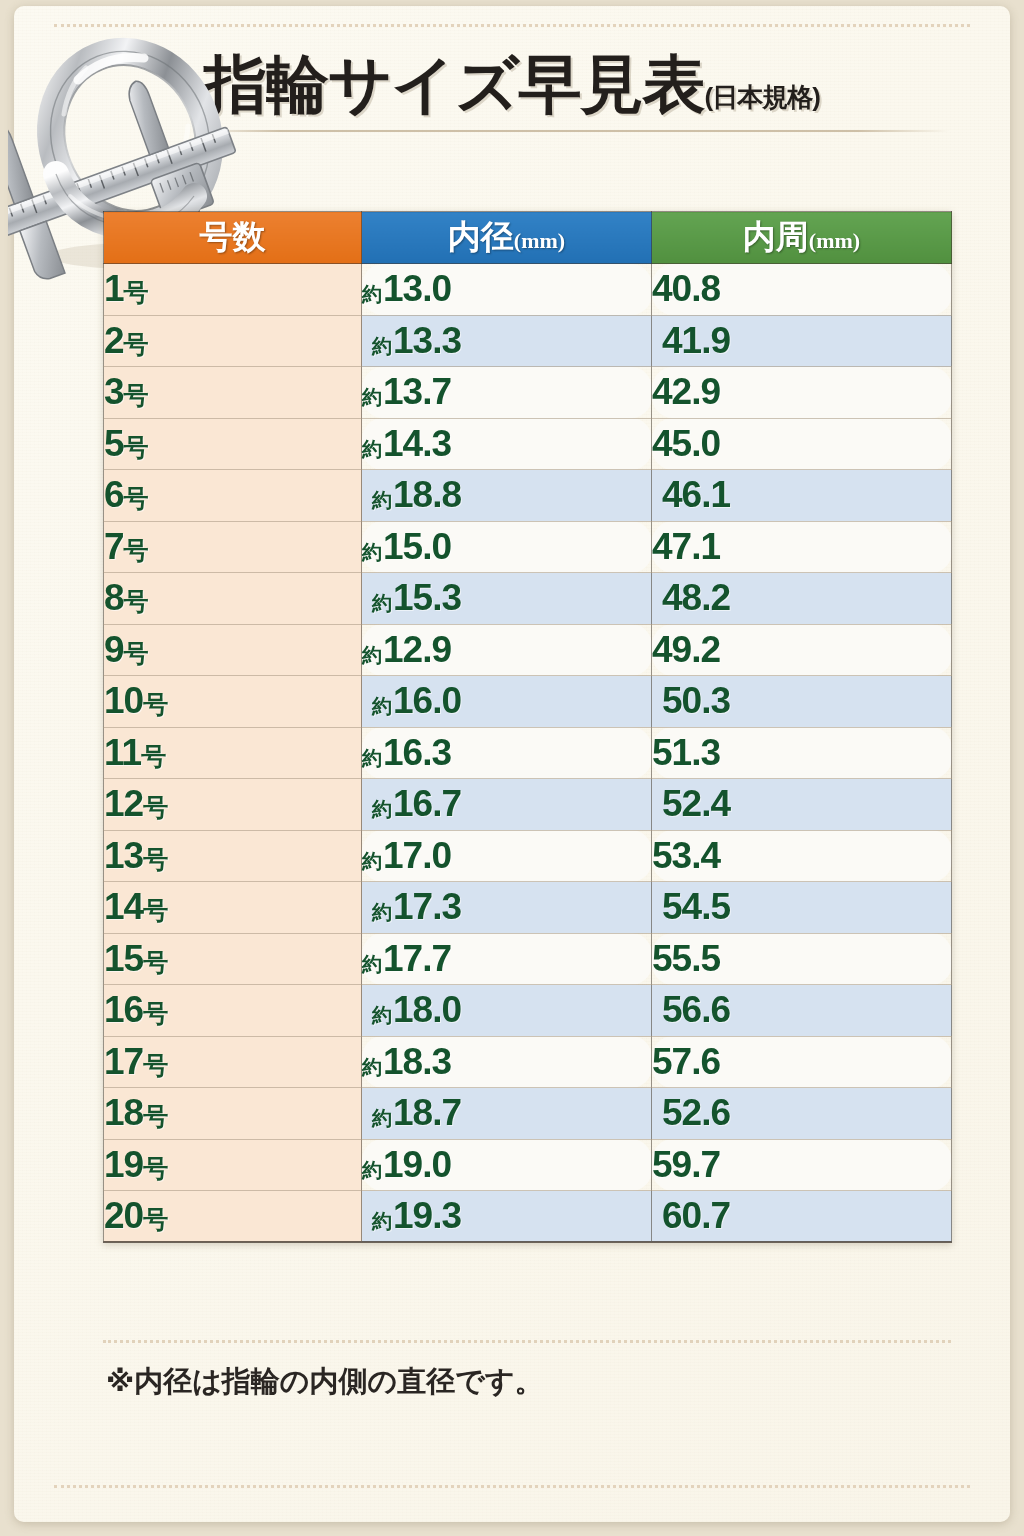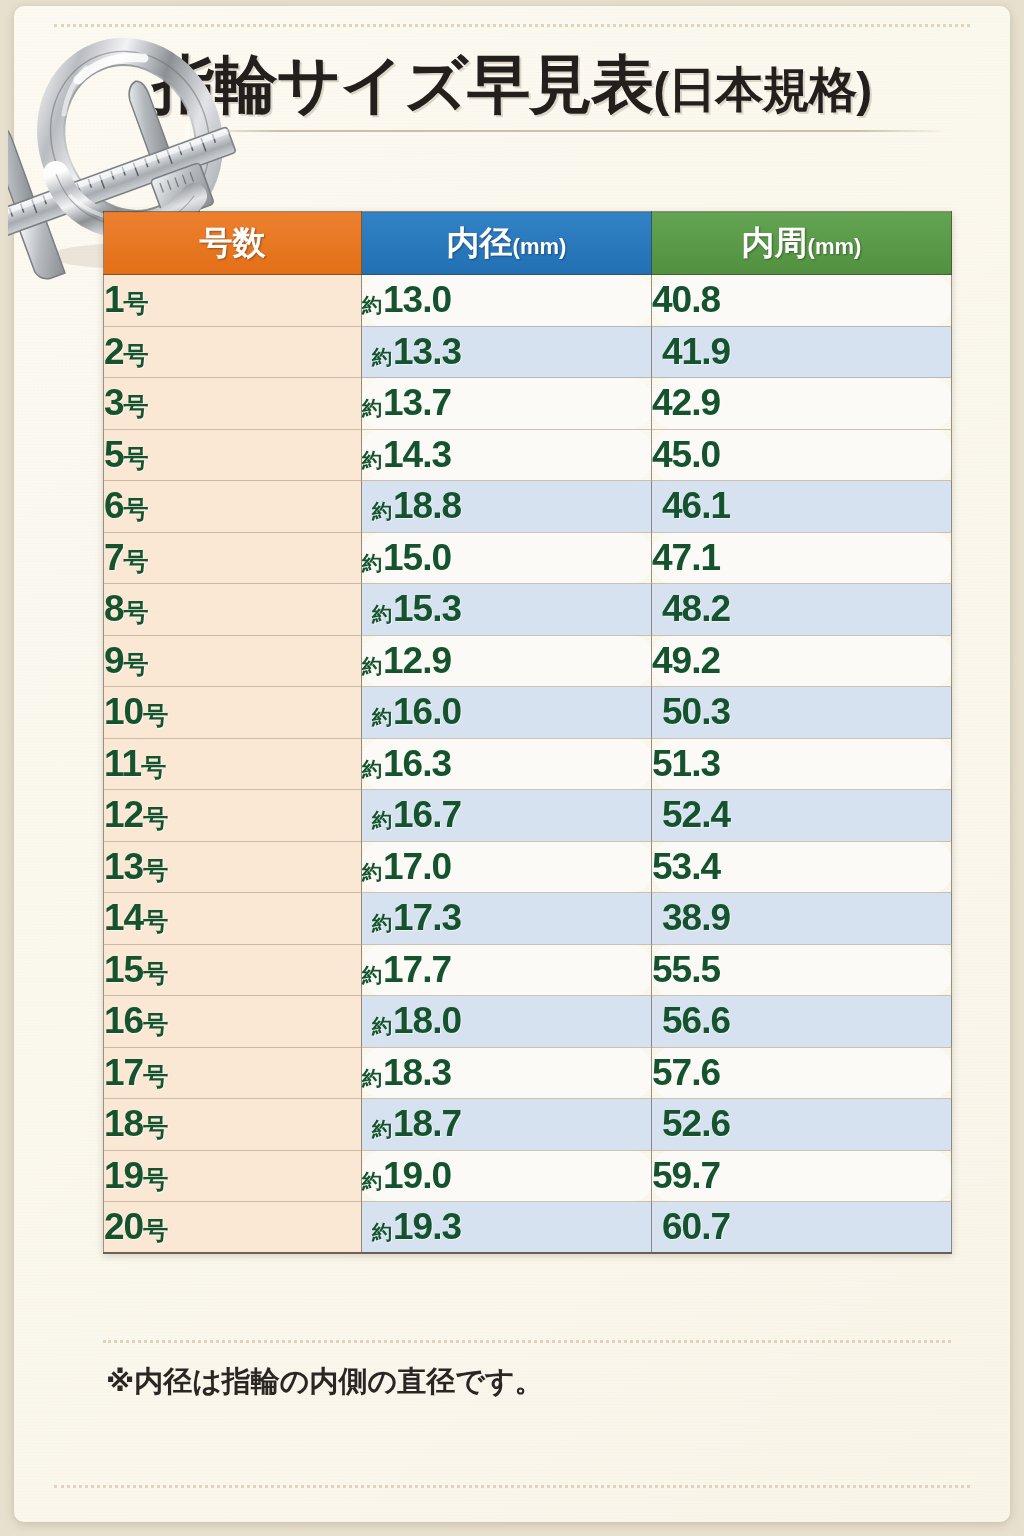--- a/index.html
+++ b/index.html
@@ -64,21 +64,21 @@
   }
   #title-main {
     font-size: 63px;
     font-weight: bold;
     color: #231F1C;
     letter-spacing: -1px;
     text-shadow: 2px 2px 0 rgba(140,125,100,.28);
     vertical-align: baseline;
   }
   #title-sub {
-    font-size: 48px;
+    font-size: 26px;
     font-weight: bold;
     color: #231F1C;
     letter-spacing: -1px;
     text-shadow: 2px 2px 0 rgba(140,125,100,.28);
     vertical-align: baseline;
     margin-top: 14px;
   }
   #title-rule {
     position: absolute;
     left: 175px;
@@ -109,34 +109,34 @@
     width: 848px;
     border-collapse: collapse;
     table-layout: fixed;
     box-shadow: 0 2px 7px rgba(130,115,90,.30);
   }
   col.c-size { width: 258px; }
   col.c-dia  { width: 290px; }
   col.c-cir  { width: 300px; }
 
   thead th {
-    height: 63px;
+    height: 52px;
     color: #FFFFFF;
     font-size: 33px;
     font-weight: bold;
     text-align: center;
     letter-spacing: 0px;
     text-shadow: 1px 1px 2px rgba(0,0,0,.35);
     border: 1px solid rgba(60,50,40,.55);
     vertical-align: middle;
   }
   th.h-size { background: linear-gradient(180deg,#EC8030 0%,#E36F16 100%); }
   th.h-dia  { background: linear-gradient(180deg,#3282C6 0%,#2270B4 100%); }
   th.h-cir  { background: linear-gradient(180deg,#63A452 0%,#51903F 100%); }
-  th .unit { font-size: 22px; }
+  th .unit { font-size: 22px; font-family: Liberation Serif, serif; }
 
   tbody td {
     height: 51.5px;
     vertical-align: middle;
     border-left: 1px solid rgba(70,60,48,.55);
     border-right: 1px solid rgba(70,60,48,.55);
     border-top: 1px solid rgba(165,150,128,.55);
     border-bottom: 1px solid rgba(165,150,128,.55);
     color: #14532d;
     font-weight: bold;
@@ -363,21 +363,21 @@
             <td class="val"><span>52.4</span></td>
           </tr>
           <tr class="odd">
             <td class="size"><span>13</span><span class="go">号</span></td>
             <td class="val"><span class="approx">約</span><span>17.0</span></td>
             <td class="val"><span>53.4</span></td>
           </tr>
           <tr class="even">
             <td class="size"><span>14</span><span class="go">号</span></td>
             <td class="val"><span class="approx">約</span><span>17.3</span></td>
-            <td class="val"><span>38.9</span></td>
+            <td class="val"><span>54.5</span></td>
           </tr>
           <tr class="odd">
             <td class="size"><span>15</span><span class="go">号</span></td>
             <td class="val"><span class="approx">約</span><span>17.7</span></td>
             <td class="val"><span>55.5</span></td>
           </tr>
           <tr class="even">
             <td class="size"><span>16</span><span class="go">号</span></td>
             <td class="val"><span class="approx">約</span><span>18.0</span></td>
             <td class="val"><span>56.6</span></td>

